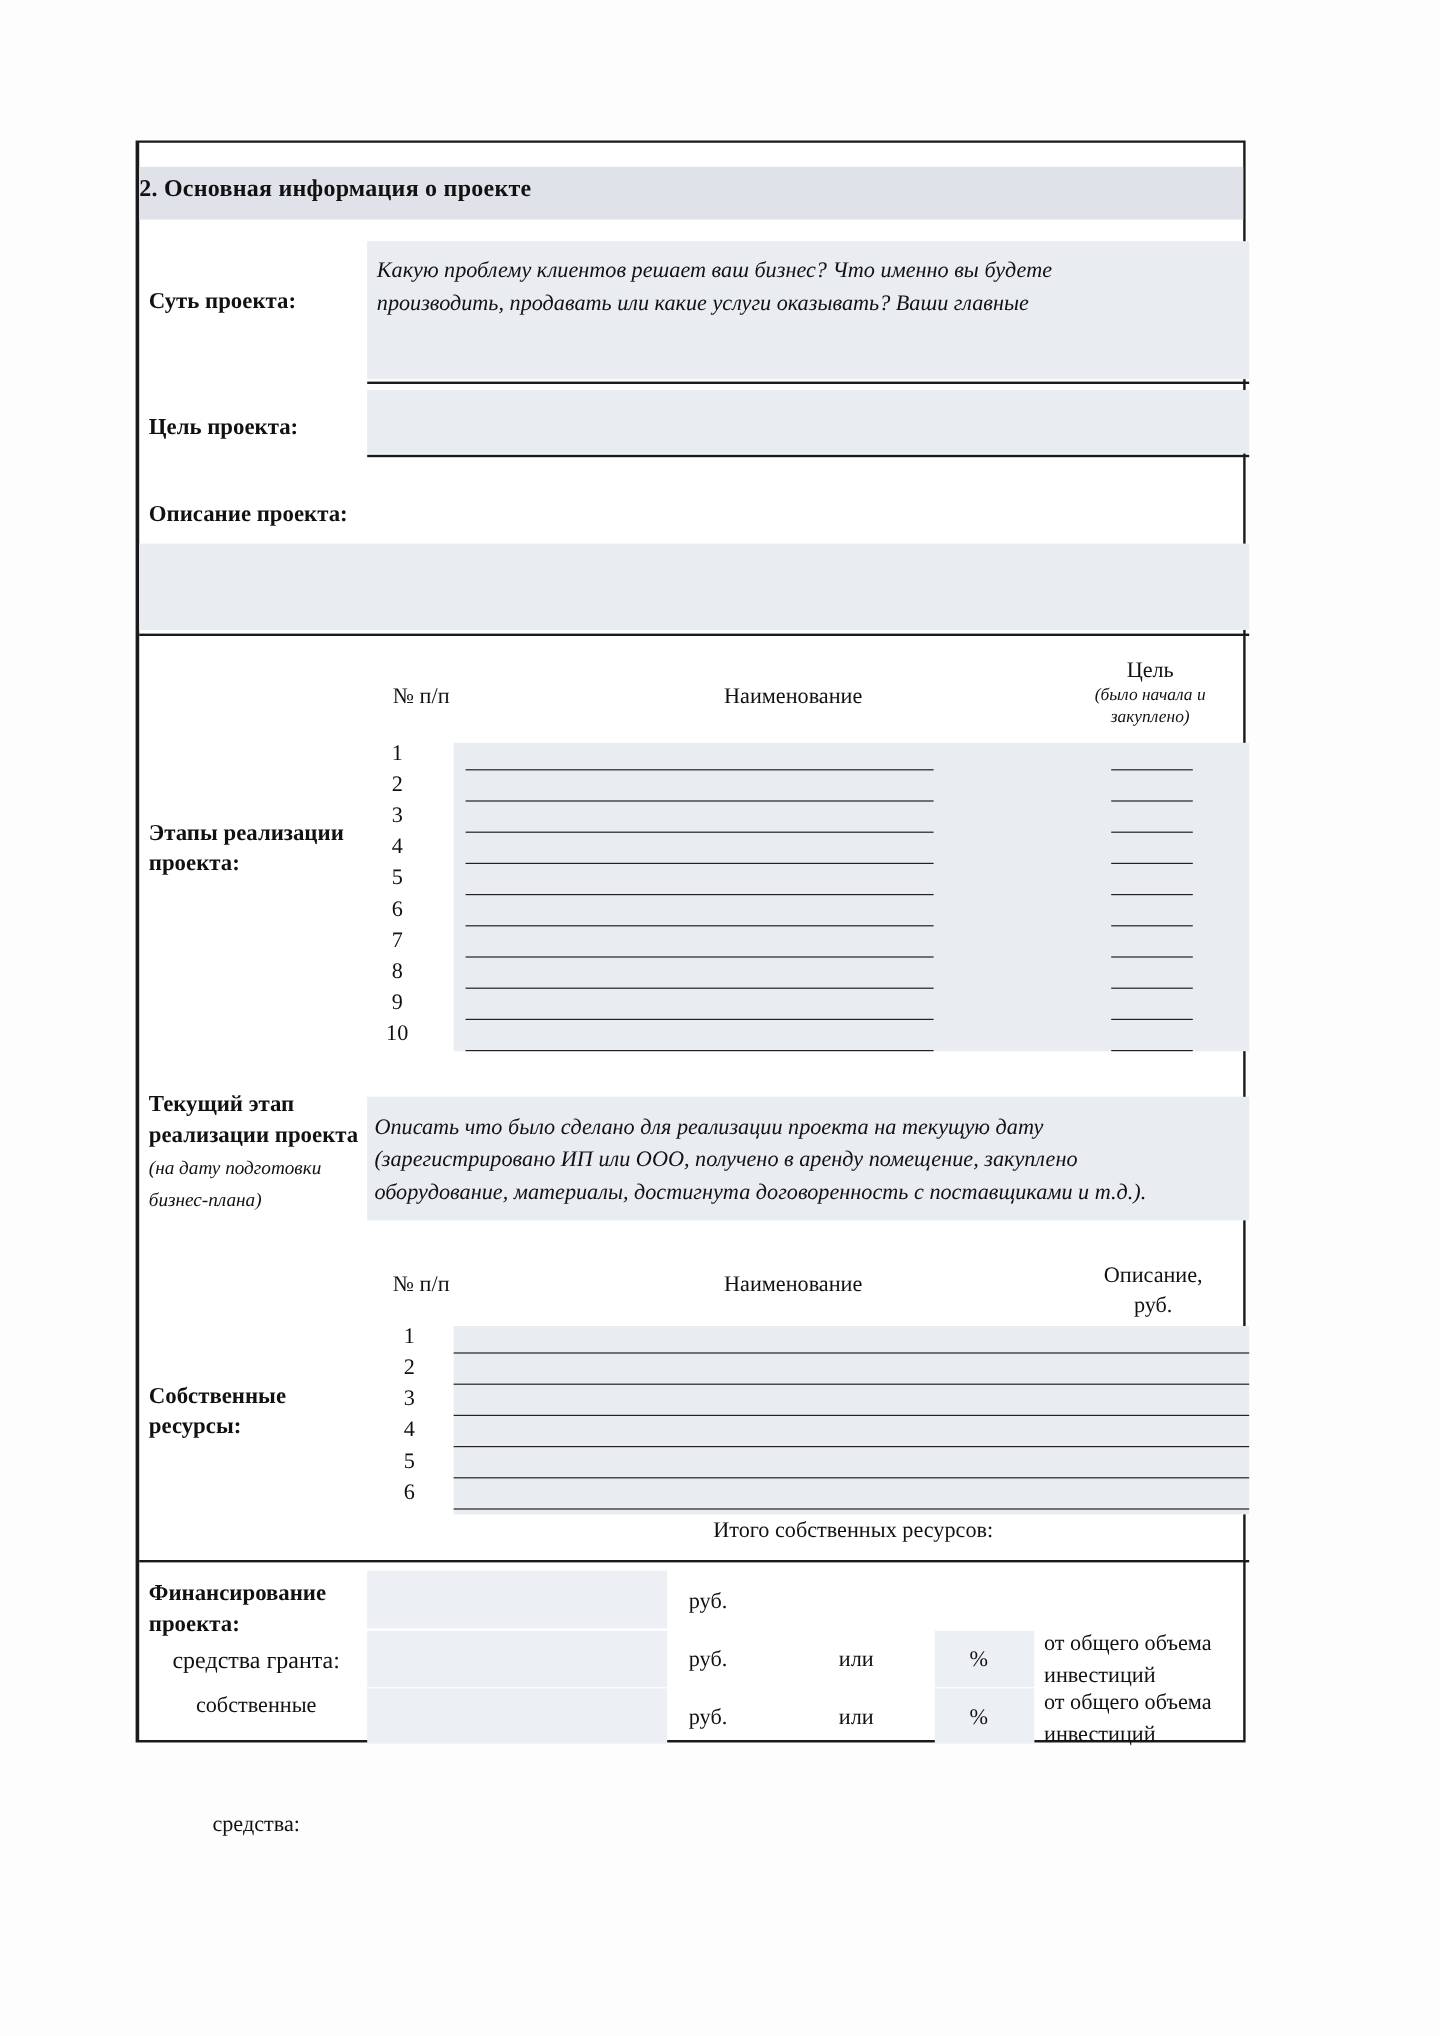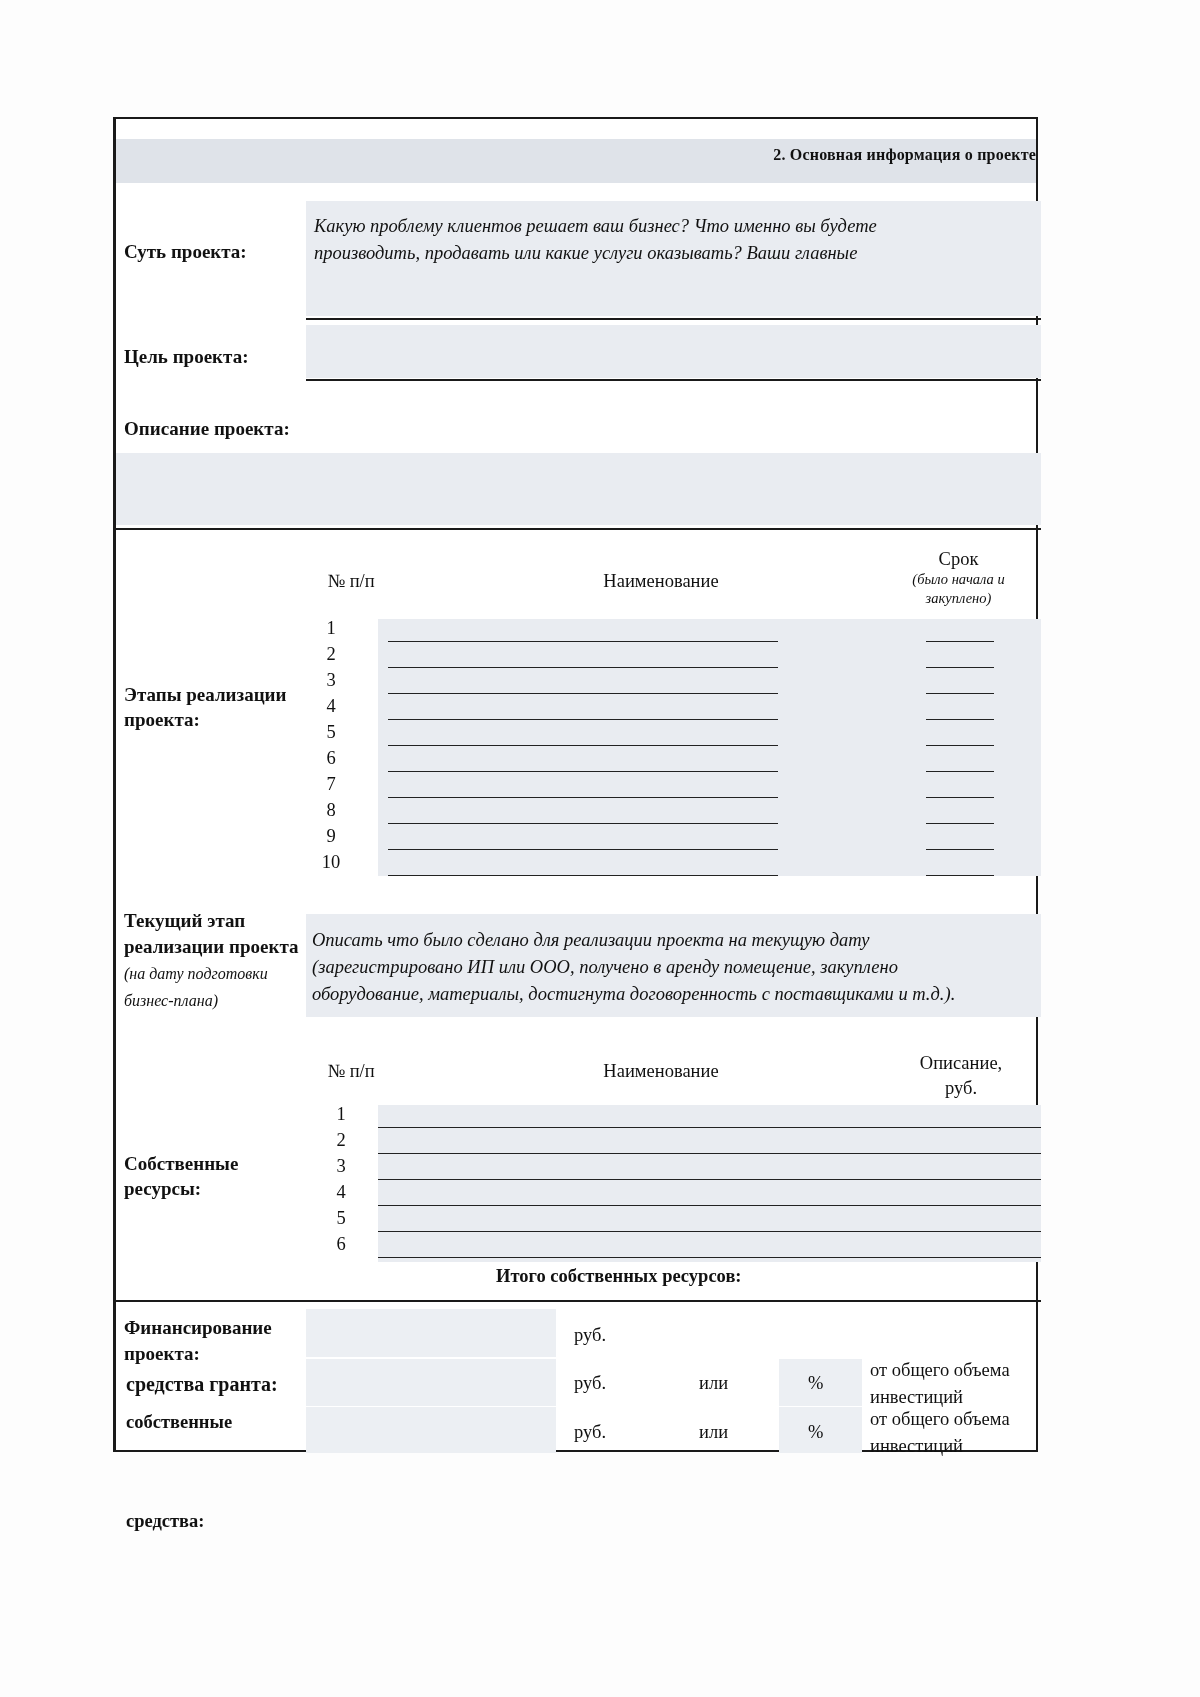--- a/index.html
+++ b/index.html
@@ -61,23 +61,23 @@
     top: 20px;
     width: 100%;
     height: 44px;
     background: #dfe3e9;
   }
   .title-text {
     position: absolute;
     left: 0;
     top: 27px;
     width: 100%;
-    text-align: right;
+    text-align: left;
     font-weight: bold;
-    font-size: 16px;
+    font-size: 20px;
     letter-spacing: 0.2px;
   }
 
   
   .lbl {
     position: absolute;
     font-weight: bold;
     font-size: 19px;
     line-height: 25px;
     left: 8px;
@@ -126,21 +126,21 @@
     position: absolute;
     font-size: 18.5px;
     text-align: center;
     width: 40px;
   }
 
   .celltext {
     position: absolute;
     font-size: 18.5px;
   }
-  .right  { text-align: left; font-weight: bold; }
+  .right  { text-align: center; }
 
   .sep {
     position: absolute;
     border-top: 2px solid #1a1a1a;
     height: 0;
   }
 </style>
 </head>
 <body>
 
@@ -174,21 +174,21 @@
 
       <div class="sep" style="left:0px; top:409px; width:925px;"></div>
 
       <div class="lbl" style="top:563px;">Этапы реализации проекта:</div>
 
       <div class="colhead" style="left:185px; top:452px; width:100px;">№ п/п</div>
 
       <div class="colhead" style="left:380px; top:452px; width:330px;">Наименование</div>
 
       <div class="colhead" style="left:765px; top:430px; width:155px;">
-        <span>Срок</span>
+        <span>Цель</span>
         <span class="sub">(было начала и</span>
         <span class="sub">закуплено)</span>
       </div>
 
       <div class="shade" style="position:absolute; left:262px; top:500px; width:663px; height:257px;"></div>
 
       <div class="num" style="left:195px; top:499px;">1</div>
       <div class="num" style="left:195px; top:525px;">2</div>
       <div class="num" style="left:195px; top:551px;">3</div>
       <div class="num" style="left:195px; top:577px;">4</div>

